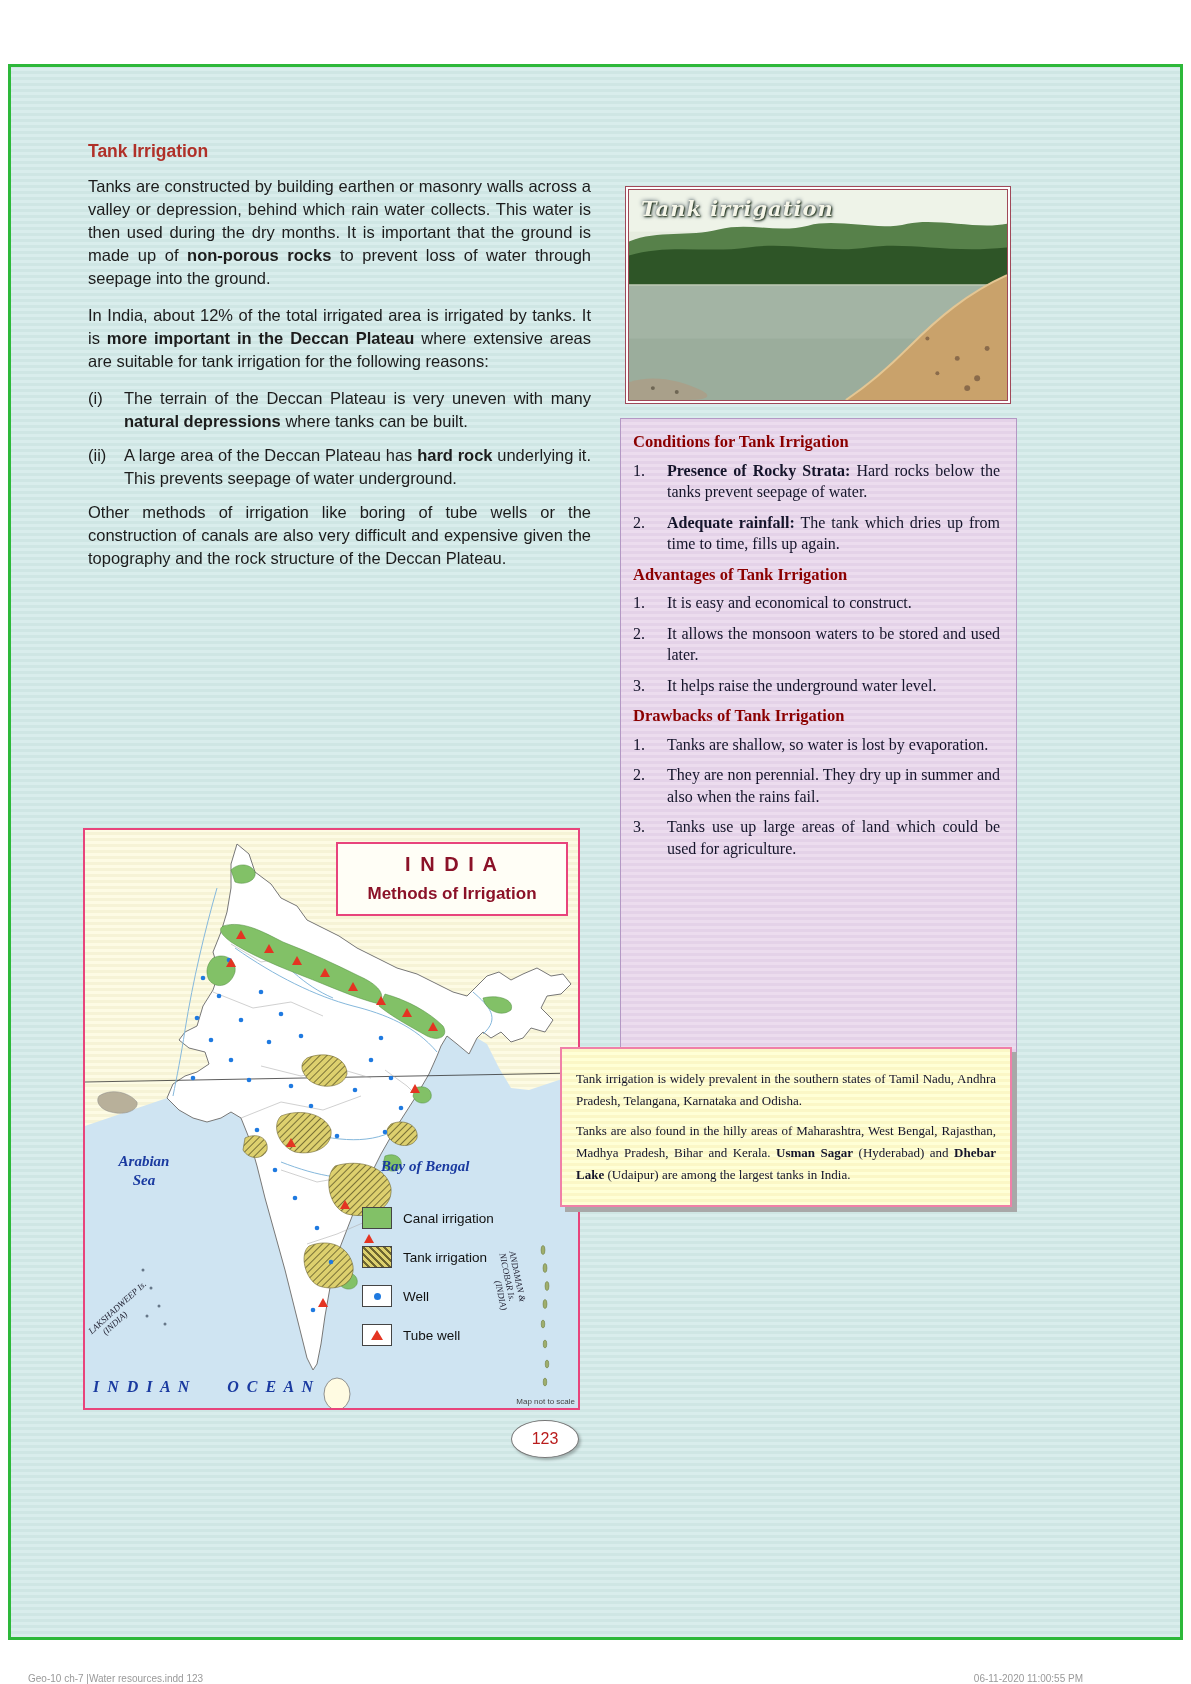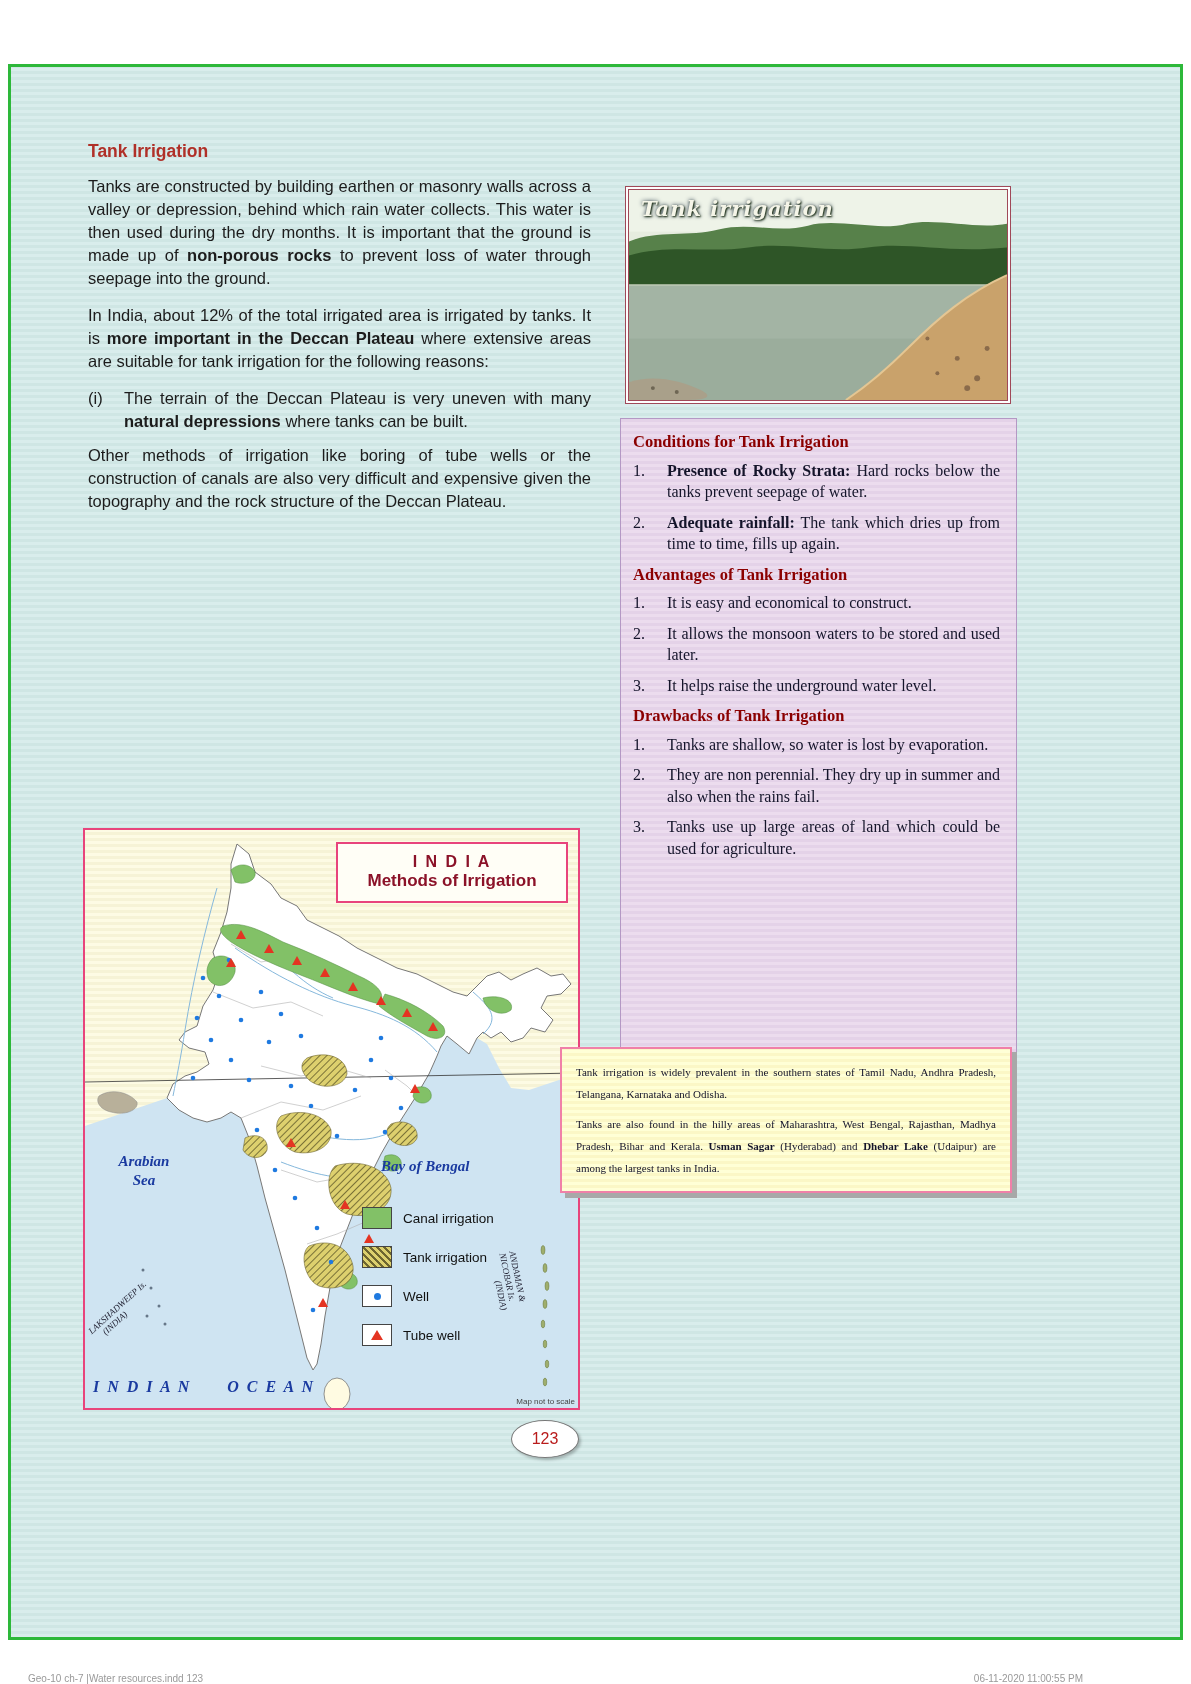--- a/index.html
+++ b/index.html
@@ -38,21 +38,21 @@
   .ib-num { flex:0 0 34px; }
   .ib-text { flex:1; text-align:justify; }
 
   
   .mapbox { position:absolute; left:83px; top:828px; width:497px; height:582px;
             border:2px solid #e8447c; overflow:hidden;
             background:repeating-linear-gradient(0deg,#fdfbe4 0 3px,#f6f3d6 3px 6px); }
   .map-svg { position:absolute; left:0; top:0; width:493px; height:578px; }
   .map-titlebox { position:absolute; right:10px; top:12px; width:232px; border:2px solid #e8447c;
                   background:#fffef6; text-align:center; padding:9px 4px 10px; }
-  .map-title { font-weight:bold; font-size:16px; color:#8b1228; letter-spacing:2px; }
+  .map-title { font-weight:bold; font-size:20px; color:#8b1228; letter-spacing:2px; margin-bottom:8px; }
   .map-subtitle { font-weight:bold; font-size:17px; color:#8b1228; }
   .legend { position:absolute; left:277px; top:377px; }
   .lg-row { display:flex; align-items:center; gap:11px; margin-bottom:17px; font-size:13.5px; color:#111; }
   .lg-swatch { width:30px; height:22px; border:1px solid #444; background:#fff; flex:0 0 30px;
                display:flex; align-items:center; justify-content:center; }
   .lg-canal { background:#82c167; }
   .lg-tank  { background:repeating-linear-gradient(45deg,#ddd06e 0 3px,#6e6630 3px 5px); }
   .lg-dot { width:7px; height:7px; border-radius:50%; background:#1f7ae0; }
   .lg-tri { width:0; height:0; border-left:6px solid transparent; border-right:6px solid transparent;
             border-bottom:10px solid #e43422; }
@@ -66,21 +66,21 @@
   .lbl-laksh .sub { margin-left:10px; }
   .lbl-andaman { position:absolute; left:432px; top:420px; transform:rotate(78deg); transform-origin:left top;
                  font:italic 9px "Liberation Serif", serif; color:#223; line-height:10px; }
   .lbl-andaman .sub { margin-left:26px; }
   .scale-note { position:absolute; right:3px; bottom:2px; font-size:8px; color:#444; }
 
   
   .notebox { position:absolute; left:560px; top:1047px; width:452px;
              background:repeating-linear-gradient(0deg,#ffffd6 0 3px,#fbf7c6 3px 6px);
              border:2px solid #f080a8; box-shadow:5px 5px 0 #a8a8a8;
-             padding:4px 14px; font-family:"Liberation Serif", serif; font-size:11px;
+             padding:11px 14px; font-family:"Liberation Serif", serif; font-size:13px;
              line-height:22px; color:#14142a; }
   .notebox p { text-align:justify; margin:8px 0; }
 
   
   .pageno { position:absolute; left:511px; top:1420px; width:68px; height:38px; background:#fff;
             border:1px solid #777; border-radius:50%; display:flex; align-items:center; justify-content:center;
             font-size:16px; color:#b91c1c; box-shadow:2px 2px 3px rgba(0,0,0,0.25); }
   .footer-left  { position:absolute; left:28px;  top:1673px; font-size:10px; color:#999; }
   .footer-right { position:absolute; right:108px; top:1673px; font-size:10px; color:#999; }
 
@@ -92,20 +92,24 @@
 <div class="frame"></div>
 
 <div class="left-col">
   <div class="lc-heading">Tank Irrigation</div>
   <p class="lc-para">Tanks are constructed by building earthen or masonry walls across a valley or depression, behind which rain water collects. This water is then used during the dry months. It is important that the ground is made up of <b>non-porous rocks</b> to prevent loss of water through seepage into the ground.</p>
   <p class="lc-para">In India, about 12% of the total irrigated area is irrigated by tanks. It is <b>more important in the Deccan Plateau</b> where extensive areas are suitable for tank irrigation for the following reasons:</p>
 
   <div class="lc-point">
     <span class="pt-label">(i)</span>
     <span class="pt-text">The terrain of the Deccan Plateau is very uneven with many <b>natural depressions</b> where tanks can be built.</span>
+  </div>
+  <div class="lc-point">
+    <span class="pt-label">(ii)</span>
+    <span class="pt-text">A large area of the Deccan Plateau has <b>hard rock</b> underlying it. This prevents seepage of water underground.</span>
   </div>
 
   <p class="lc-para">Other methods of irrigation like boring of tube wells or the construction of canals are also very difficult and expensive given the topography and the rock structure of the Deccan Plateau.</p>
 </div>
 
 <div class="photo">
   <div class="photo-inner">
     <svg viewBox="0 0 380 212" preserveAspectRatio="none">
       <rect width="380" height="212" fill="#e6ecdf"></rect>
       <rect width="380" height="42" fill="#eef3e8"></rect>

